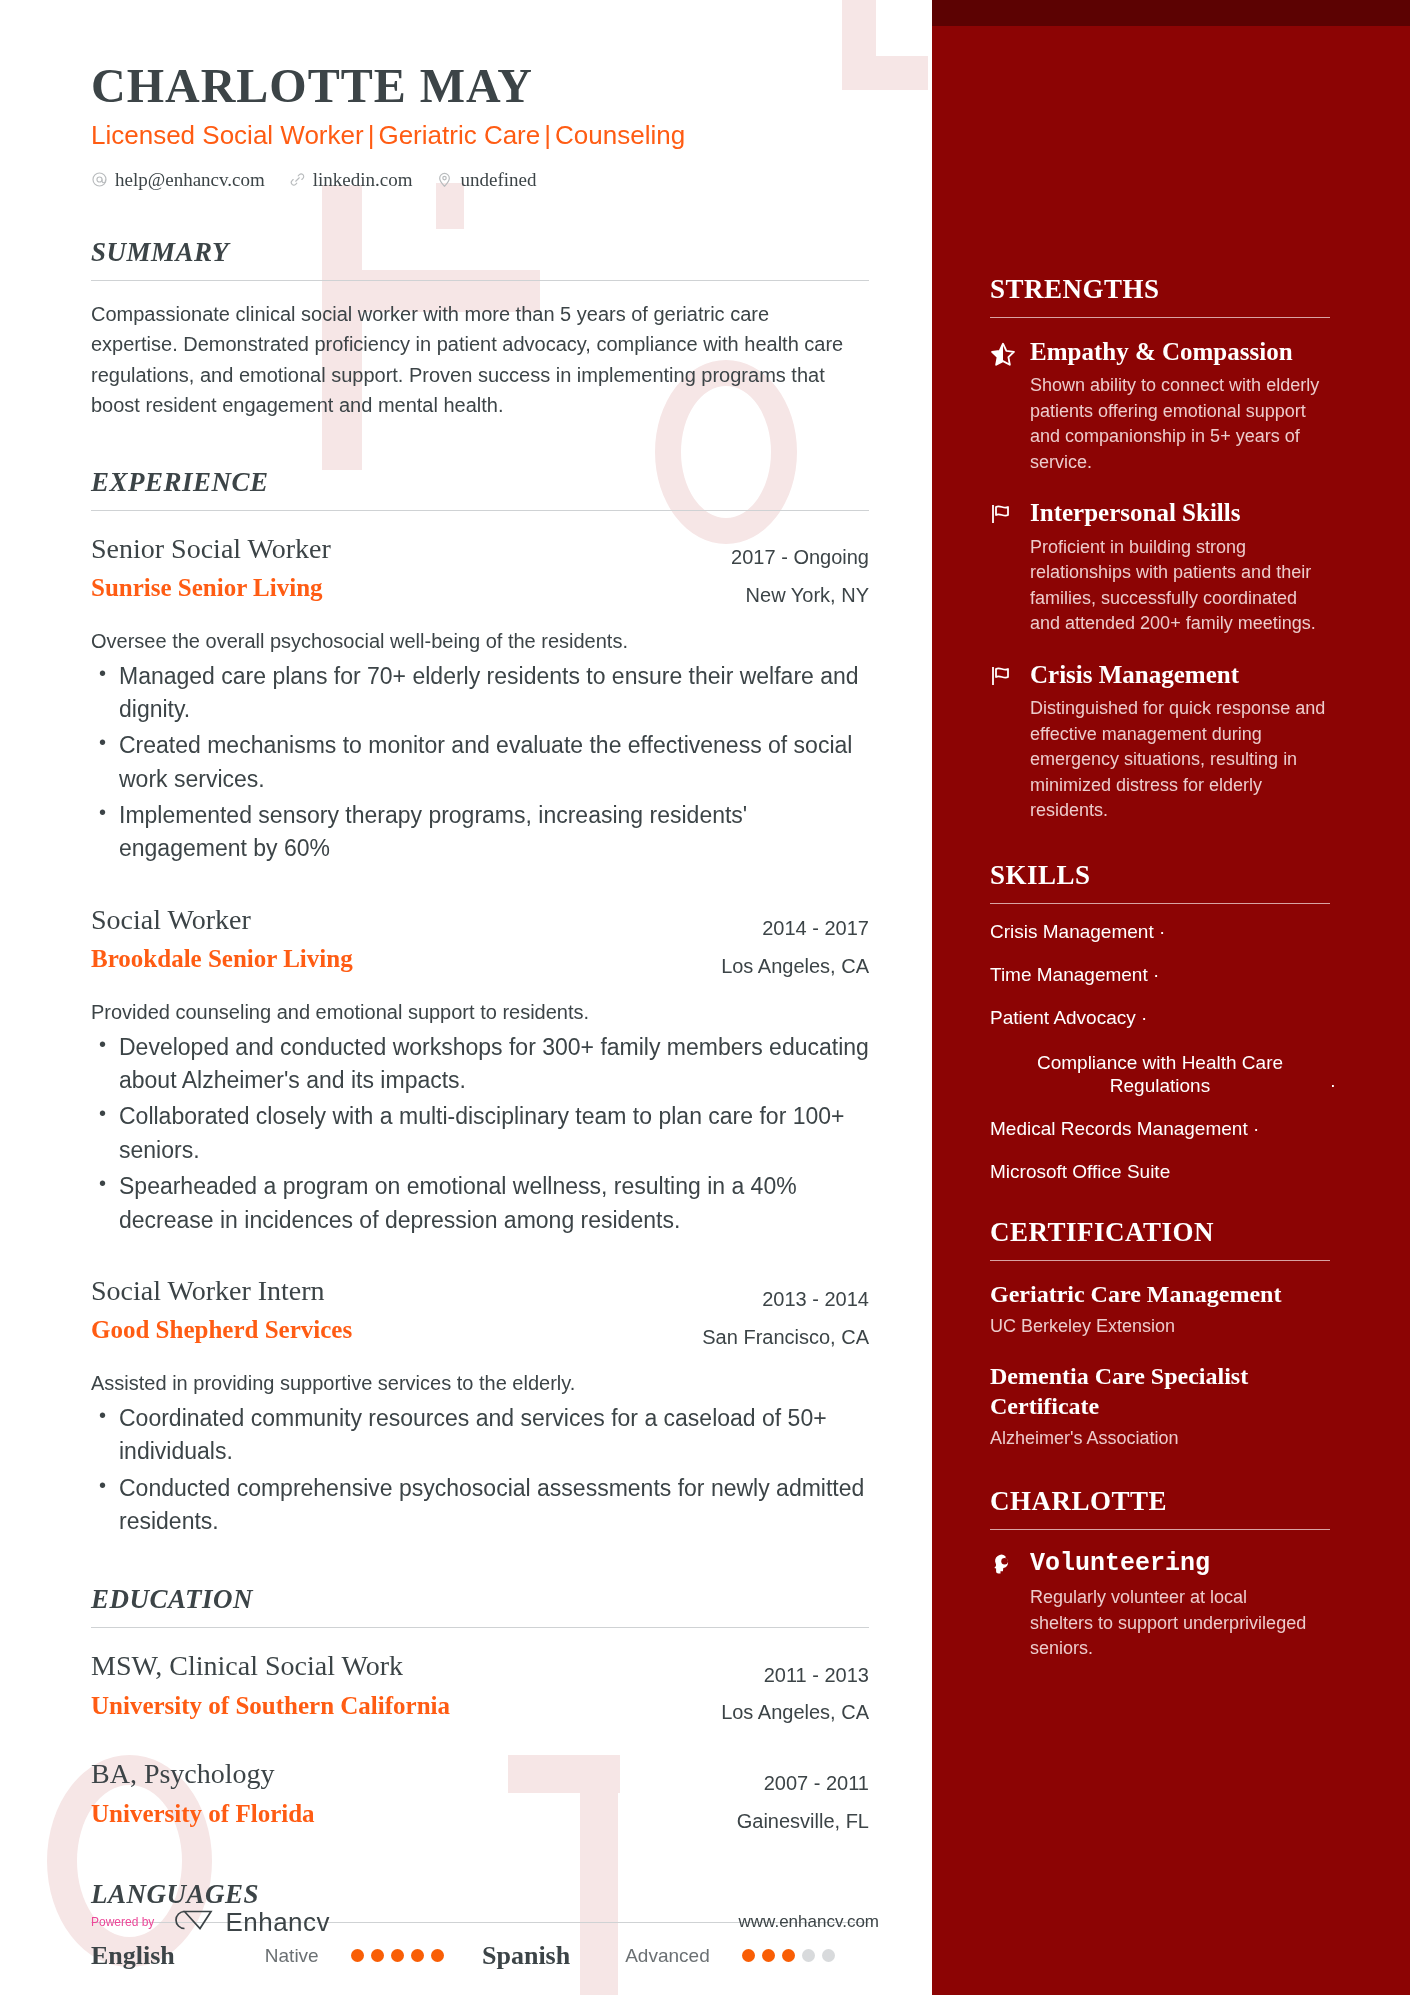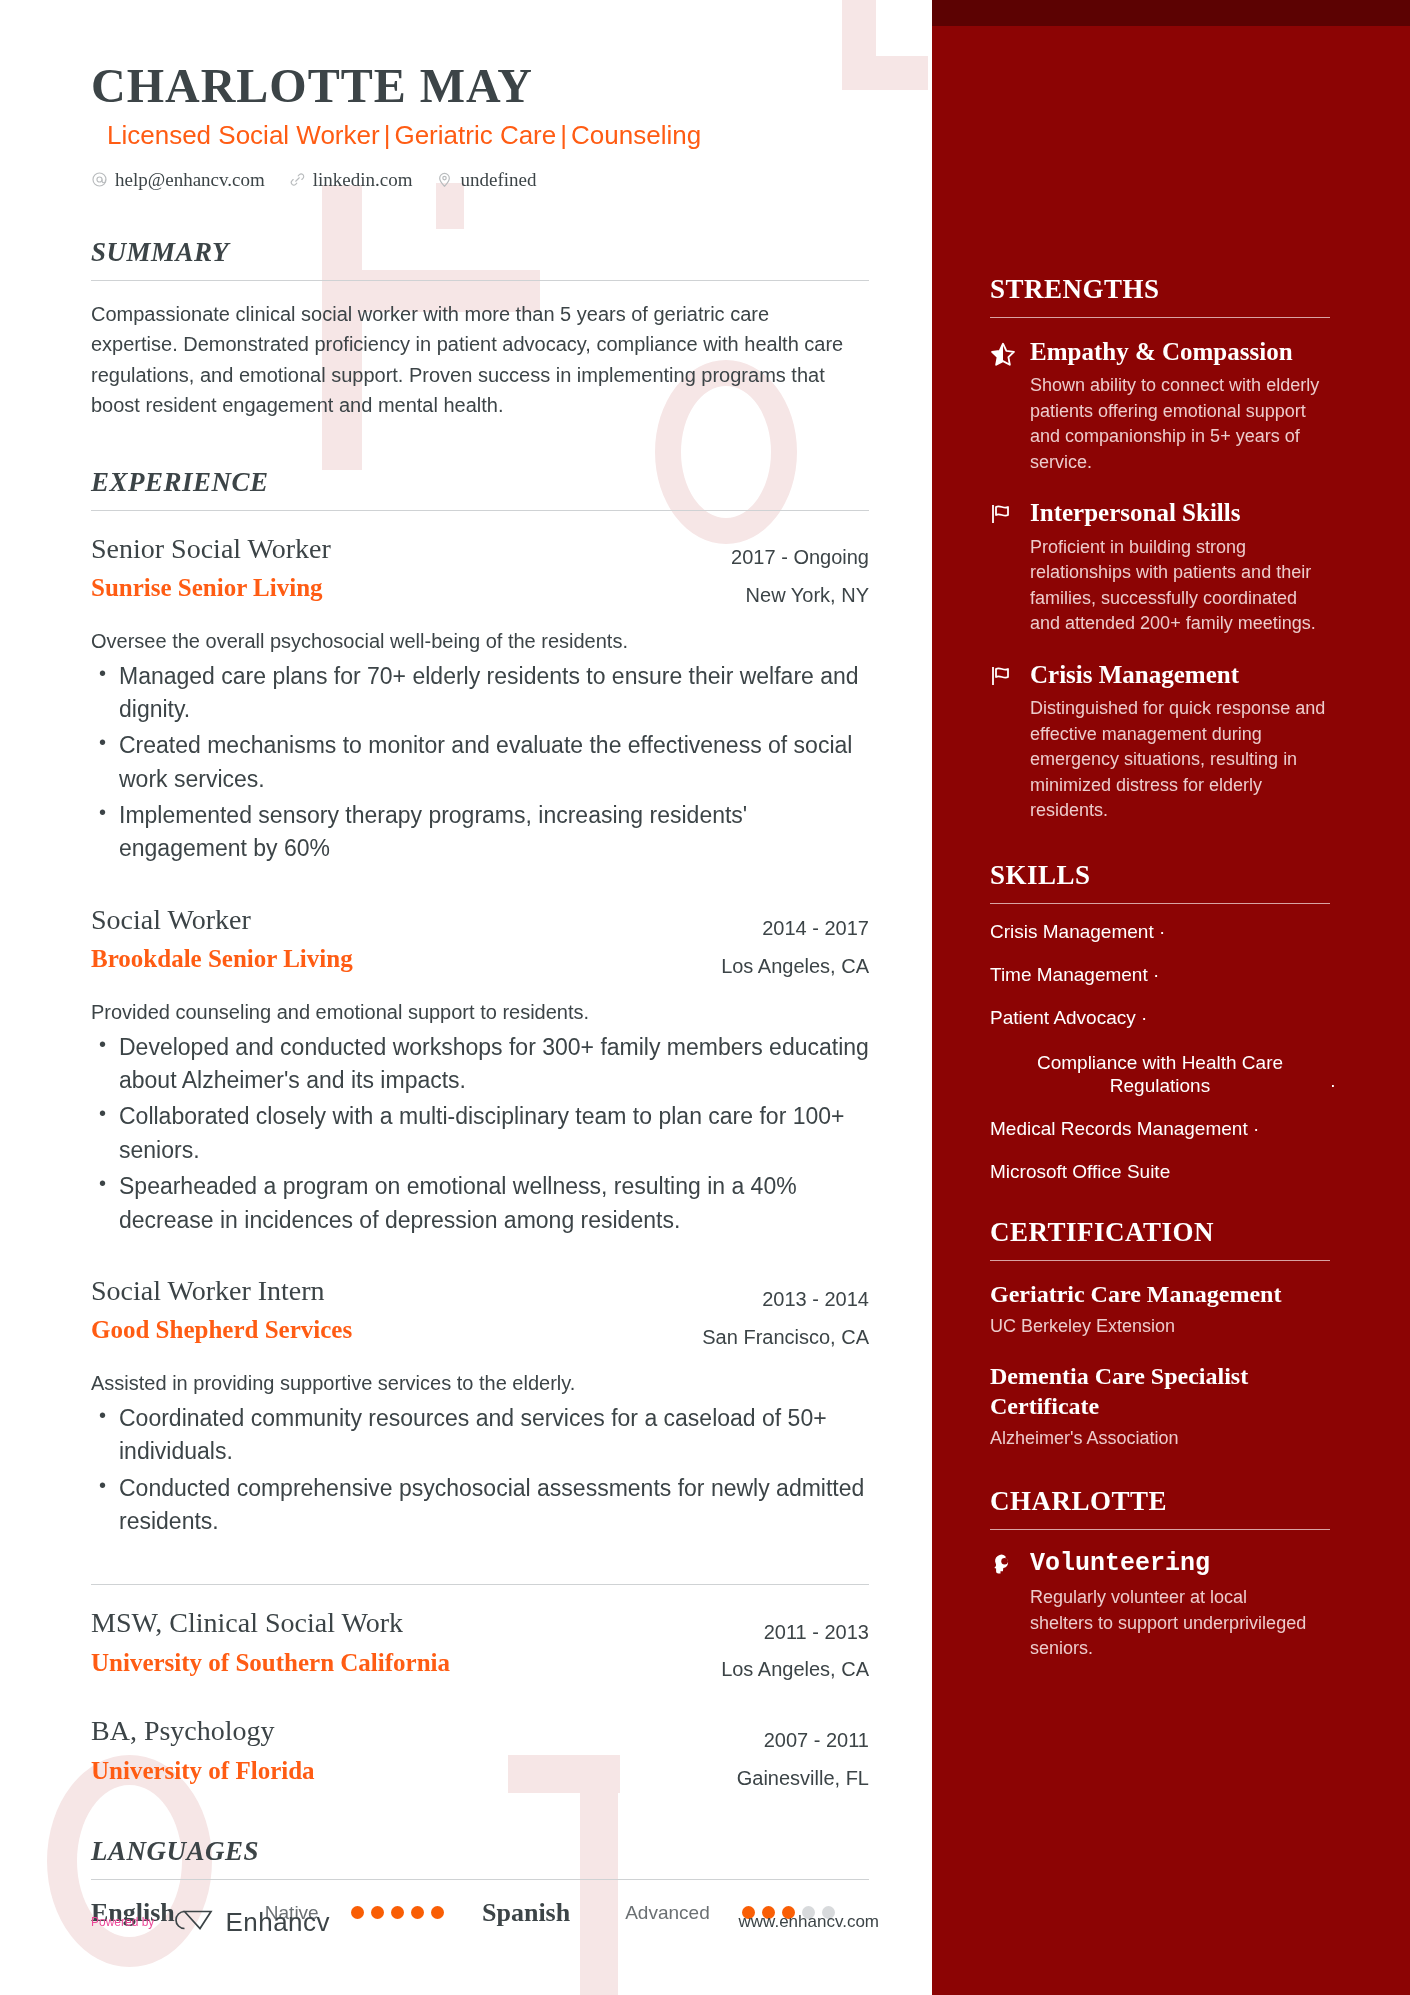--- a/index.html
+++ b/index.html
@@ -40,21 +40,21 @@
     padding:0; box-sizing:border-box; z-index:2;
   }
   .left-inner { position:relative; padding:58px 58px 0 91px; }
 
   .name {
     font-family:"Liberation Serif", serif;
     font-size:48px; font-weight:700; letter-spacing:1px;
     color:#3c4447; margin:0 0 6px 0; line-height:1.15;
   }
   .headline {
-    font-size:26px; color:#ff5c13; margin:0 0 16px 16px; line-height:1.3;
+    font-size:26px; color:#ff5c13; margin:0 0 16px 0; line-height:1.3;
   }
   .headline .sep { color:#ff5c13; padding:0 4px; }
 
   .contacts { display:flex; gap:24px; align-items:center; font-family:"Liberation Serif", serif; }
   .contact { display:flex; align-items:center; gap:7px; font-size:19px; color:#3c4447; }
   .contact .ci { width:17px; height:17px; display:inline-block; color:#b9bcbe; flex:0 0 auto; }
   .contact .ci svg { display:block; }
 
   .sec { margin-top:46px; position:relative; }
   .sec-title {
@@ -281,20 +281,21 @@
           </div>
           <div class="entry-desc">Assisted in providing supportive services to the elderly.</div>
           <ul class="blist">
             <li>Coordinated community resources and services for a caseload of 50+ individuals.</li>
             <li>Conducted comprehensive psychosocial assessments for newly admitted residents.</li>
           </ul>
         </div>
       </div>
 
       <div class="sec">
+        <div class="sec-title">EDUCATION</div>
         <div class="sec-rule"></div>
 
         <div class="edu-entry">
           <div class="entry-row">
             <div class="entry-title">MSW, Clinical Social Work</div>
             <div class="entry-date">2011 - 2013</div>
           </div>
           <div class="entry-row">
             <div class="entry-org">University of Southern California</div>
             <div class="entry-loc">Los Angeles, CA</div>

